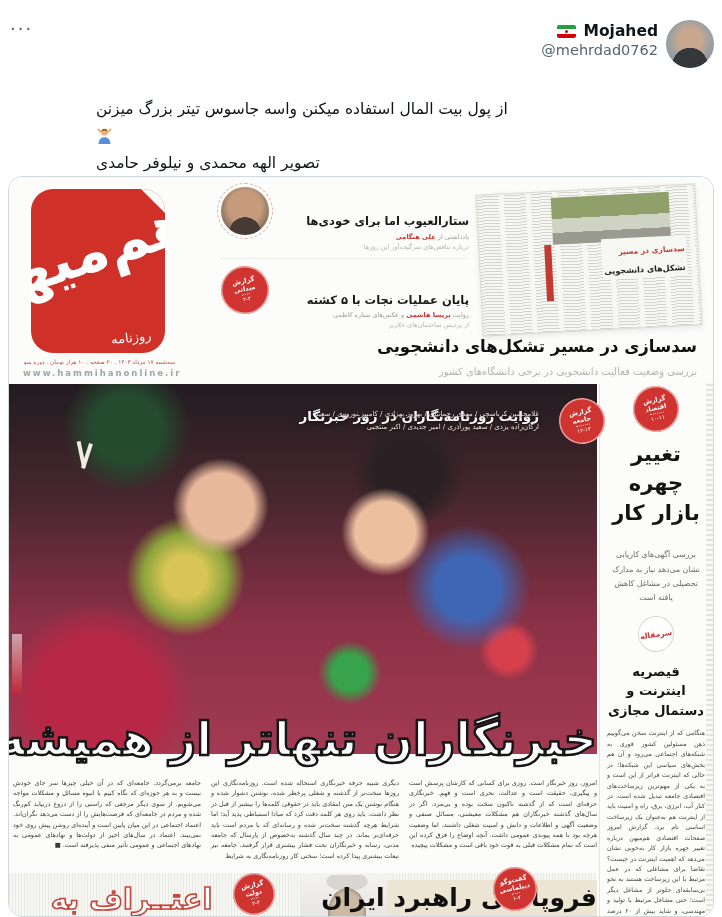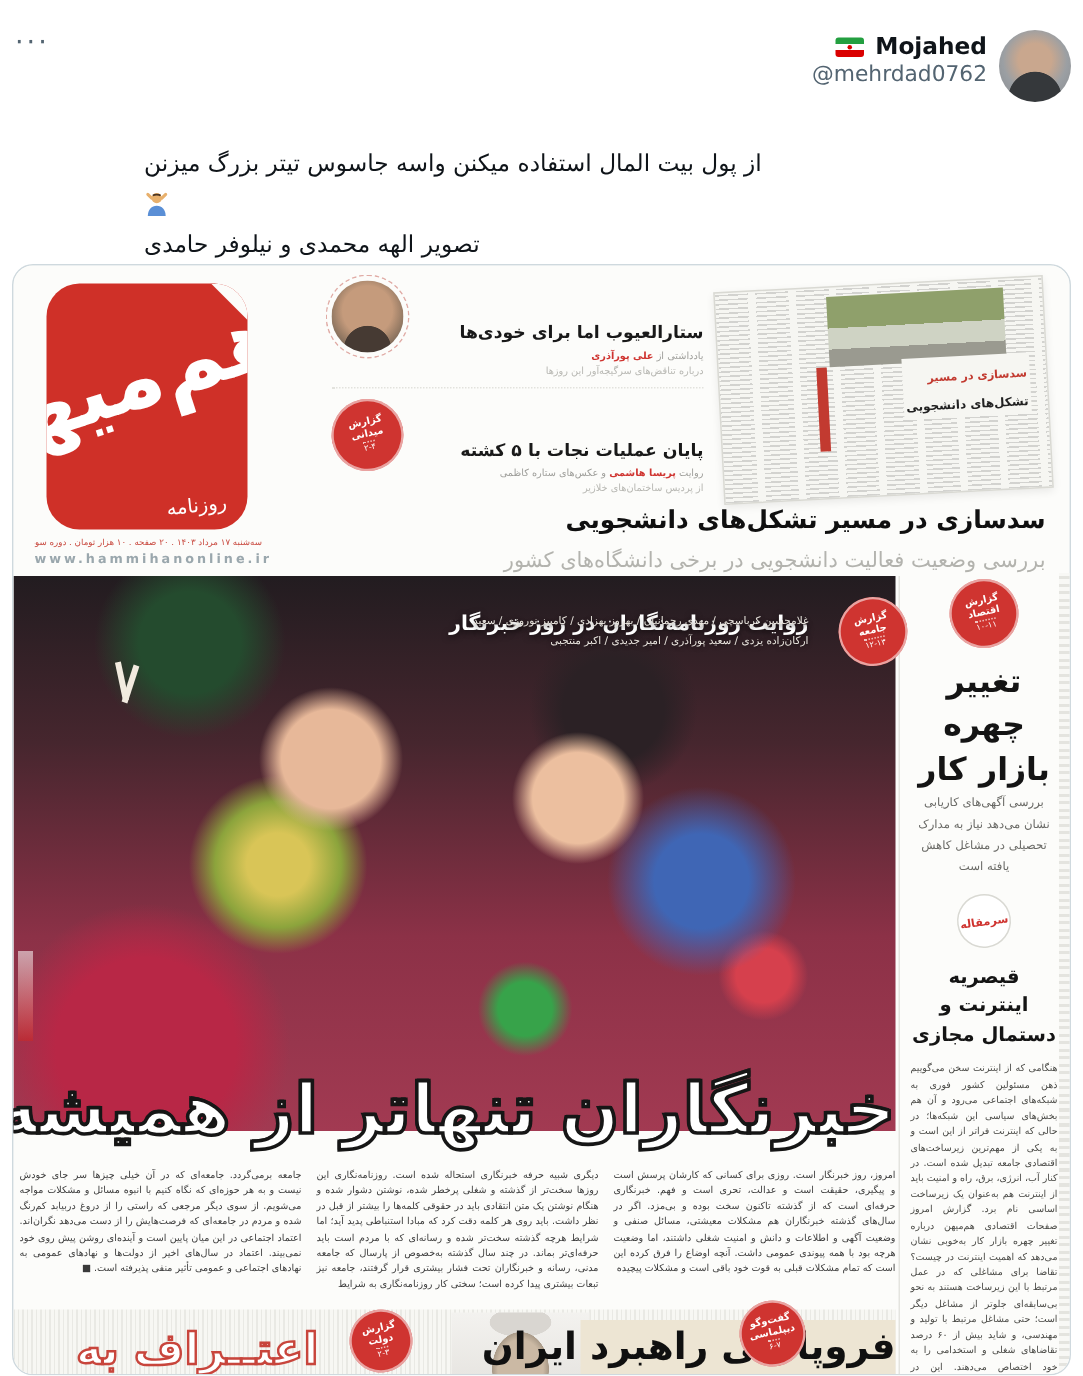--- a/index.html
+++ b/index.html
@@ -80,21 +80,21 @@
                     repeating-linear-gradient(0deg, rgba(50,50,50,.18) 0 1px, transparent 1px 3px);
          background-color:#f6f6f2;border:1px solid #d9d9d3;box-shadow:0 2px 6px rgba(0,0,0,.08);}
   .thumb-photo{position:absolute;left:34%;top:4%;width:54%;height:34%;
                background:linear-gradient(180deg,#8fa06b 0 45%, #cfd3c4 45% 75%, #9a9a90 75%);}
   .thumb-bar{position:absolute;left:30%;top:38%;width:7px;height:40%;background:#c23a30;}
   .thumb-cap{position:absolute;right:5%;top:36%;text-align:right;background:#f6f6f2;padding:1px 2px;}
   .thumb-cap .red{color:#c23a30;font-size:7.5px;font-weight:800;}
   .thumb-cap .blk{color:#222;font-size:8px;font-weight:900;}
 
   .stud-title{position:absolute;right:16px;top:160px;font-size:16.5px;font-weight:900;color:#101010;margin-left:17px;}
-  .stud-sub{position:absolute;right:16px;top:189px;font-size:14px;color:#b3b3ae;}
+  .stud-sub{position:absolute;right:16px;top:189px;font-size:10px;color:#b3b3ae;}
 
   
   .photo{position:absolute;left:0;top:207px;width:588px;height:370px;overflow:visible;
     background:
       radial-gradient(circle 60px at 36% 33%, #e7b899 0 55%, transparent 80%),
       radial-gradient(circle 55px at 64% 40%, #ecbf9f 0 55%, transparent 80%),
       radial-gradient(circle 85px at 20% 12%, #244b2e 0 40%, transparent 75%),
       radial-gradient(circle 70px at 30% 52%, #d9c557 0 30%, #8ca43c 60%, transparent 85%),
       radial-gradient(circle 75px at 68% 24%, #2b2125 0 45%, transparent 75%),
       radial-gradient(circle 90px at 78% 55%, #3f66b5 0 35%, transparent 70%),
@@ -123,21 +123,21 @@
     border:1px solid #ddd;}
   .author-name{font-size:7.5px;font-weight:700;color:#cf3430;margin-top:3px;}
   .author-role{font-size:6.3px;color:#9a9a96;margin-top:1px;}
   .bodycol{flex:1;font-size:6.4px;line-height:1.62;color:#3a3a3a;text-align:justify;}
 
   
   .rcol{position:absolute;left:590px;top:207px;width:114px;height:532px;border-right:0;
         border-left:0;padding:0 8px;overflow:hidden;}
   .rcol-divider{position:absolute;left:590px;top:207px;width:1px;height:532px;background:#e4e4df;}
   .r-head{font-size:21px;font-weight:900;color:#141414;text-align:center;line-height:1.4;word-spacing:1px;}
-  .r-sub{font-size:7.8px;color:#6a6a66;text-align:center;line-height:1.85;margin-top:0;}
+  .r-sub{font-size:7.8px;color:#6a6a66;text-align:center;line-height:1.85;margin-top:20px;}
   .r-ed-title{font-size:13px;font-weight:900;color:#141414;text-align:center;line-height:1.5;}
   .r-ed-body{font-size:6.3px;line-height:1.66;text-align:justify;color:#464642;margin-top:8px;}
   .edge-hatch{position:absolute;right:-1px;top:205px;bottom:0;width:8px;
               background:repeating-linear-gradient(0deg,#e4e4df 0 2px,#f8f8f5 2px 5px);}
 
   
   .bstrip{position:absolute;left:0;top:696px;width:588px;height:43px;
           background:repeating-linear-gradient(90deg,#e9e9e4 0 1px,#f7f7f3 1px 3px);}
   .red-outline{position:absolute;left:10px;top:9px;width:225px;text-align:center;
                font-size:29px;font-weight:900;color:#fff;-webkit-text-stroke:1.6px #c8453c;
@@ -189,21 +189,21 @@
         <div class="logo-fold"></div>
       </div>
       <div class="dateline">سه‌شنبه ۱۷ مرداد ۱۴۰۳ . ۲۰ صفحه . ۱۰ هزار تومان . دوره سوم . سال دوم . شماره ۴۹۵</div>
       <div class="site-url">www.hammihanonline.ir</div>
 
       <div class="titems">
 
         <div class="titem">
           <div class="titem-text">
             <div class="titem-title">ستارالعیوب اما برای خودی‌ها</div>
-            <div class="titem-byline"><span class="g">یادداشتی از </span><span class="r">علی پورآذری</span><span class="g"></span></div>
+            <div class="titem-byline"><span class="g">یادداشتی از </span><span class="r">علی هنگامی</span><span class="g"></span></div>
             <div class="titem-desc">درباره تناقض‌های سرگیجه‌آور این روزها</div>
           </div>
           <div class="titem-photo photo-m1"></div>
         </div>
 
         <div class="titem">
           <div class="titem-text">
             <div class="titem-title">پایان عملیات نجات با ۵ کشته</div>
             <div class="titem-byline"><span class="g">روایت </span><span class="r">پریسا هاشمی</span><span class="g"> و عکس‌های ستاره کاظمی</span></div>
             <div class="titem-desc">از پردیس ساختمان‌های خلازیر</div>

